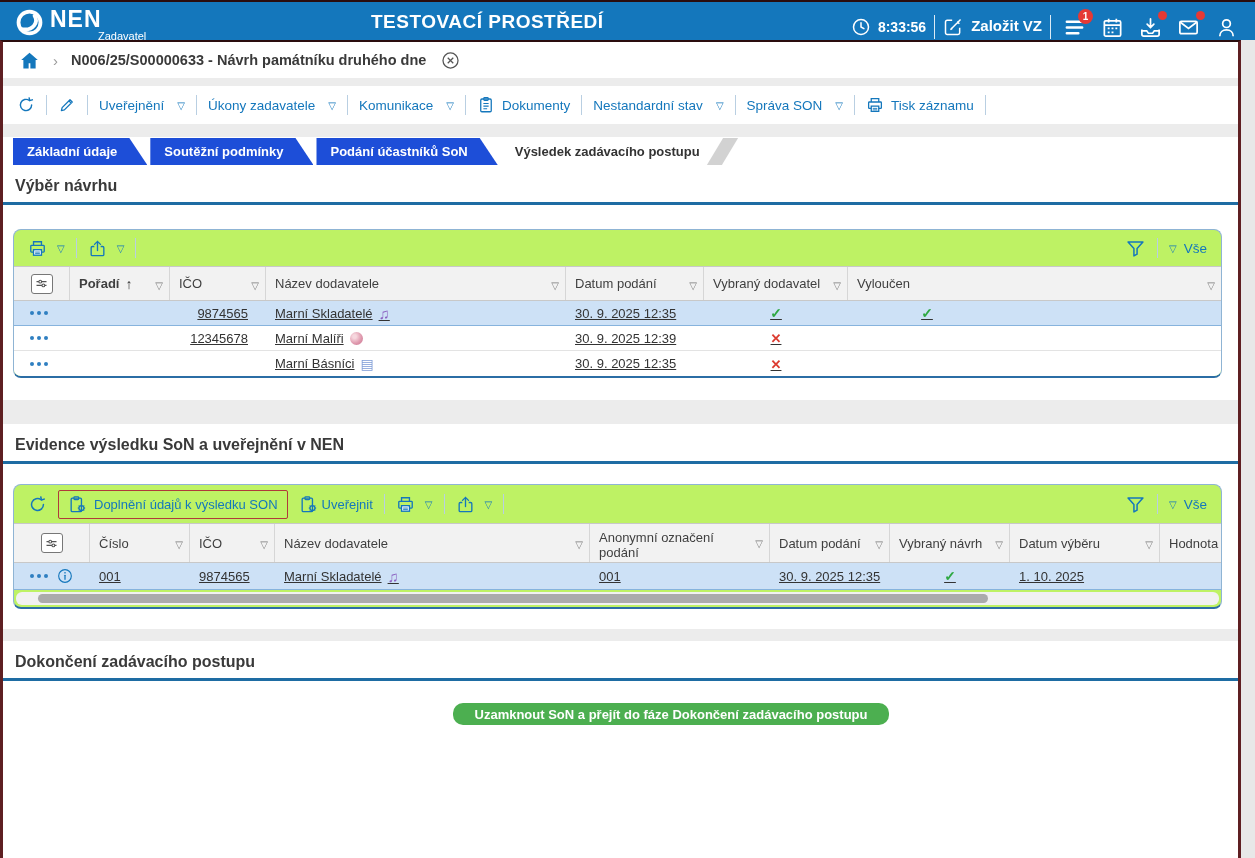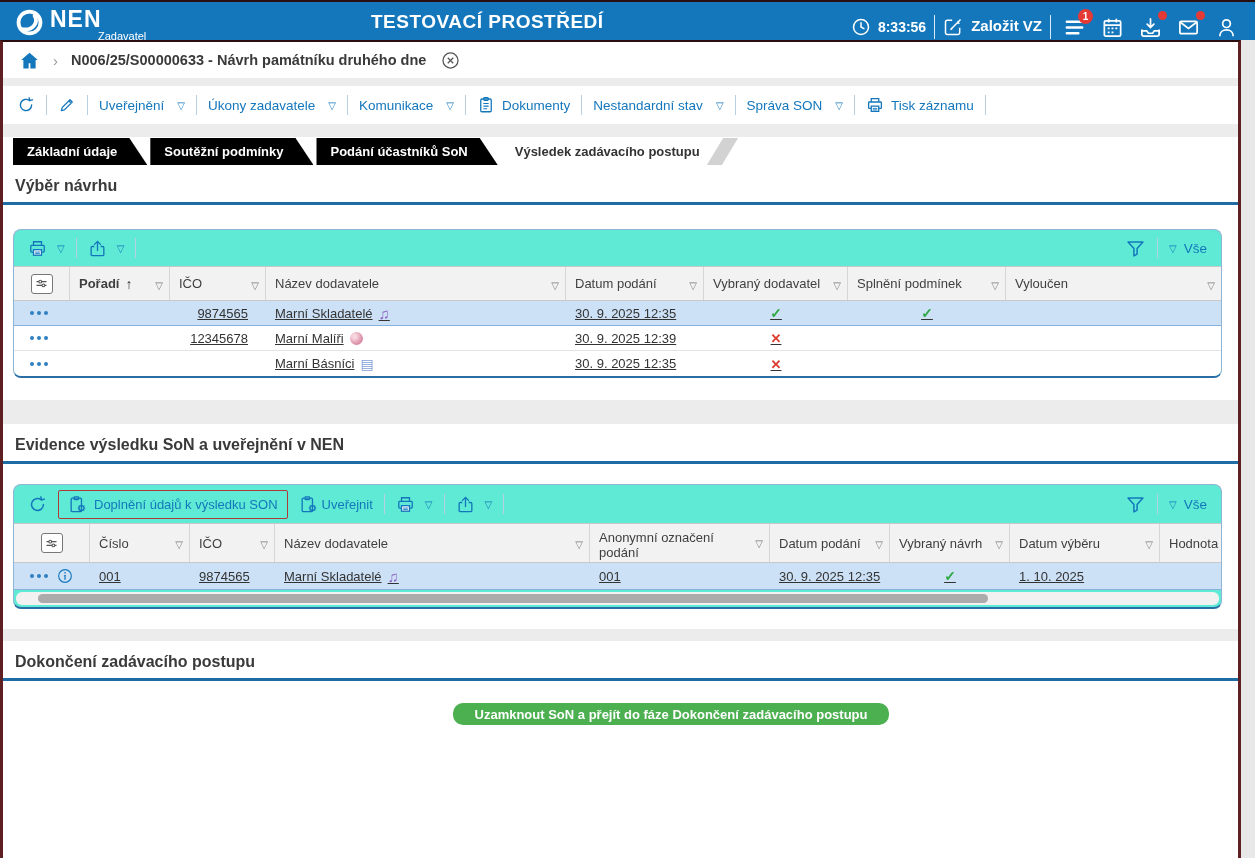--- a/index.html
+++ b/index.html
@@ -51,26 +51,26 @@
 
   
   .section { background:#fff; flex:none; }
   .section.grow { flex:1; }
   .sec-head { font-size:16px; font-weight:bold; color:#3a3a3a; padding:12px 0 7px 12px; border-bottom:3px solid #1e6ca3; }
 
   
   .tabstrip { display:flex; align-items:flex-end; padding-left:10px; height:28px; background:#fff; }
   .tab { height:27px; line-height:27px; padding:0 30px 0 14px; font-size:13px; font-weight:bold; cursor:pointer;
     clip-path:polygon(0 0, calc(100% - 18px) 0, 100% 100%, 0 100%); margin-right:3px; white-space:nowrap; }
-  .tab.inactive { background:#000000; color:#fff;text-align:right; }
+  .tab.inactive { background:#1d4ed8; color:#fff;text-align:right; }
   .tab.active { background:#fff; color:#333; padding-right:22px; }
   .tab-shadow { width:15px; height:27px; background:#d2d2d2; transform:skewX(-31deg); margin-left:-10px; }
 
   
-  .panel { margin:24px 16px 0 10px; background:#5eead4; border:1px solid #8fb4d4; border-bottom:2px solid #2b6da5; border-radius:8px; overflow:hidden; }
+  .panel { margin:24px 16px 0 10px; background:#bef264; border:1px solid #8fb4d4; border-bottom:2px solid #2b6da5; border-radius:8px; overflow:hidden; }
   .panel-toolbar { height:36px; display:flex; align-items:center; padding:0 14px; gap:11px; color:#1477bc; }
   .panel-toolbar .sep { width:1px; height:20px; background:#b9cfe2; }
   .ptool { display:flex; align-items:center; gap:4px; cursor:pointer; font-size:13px; color:#1477bc; white-space:nowrap; }
   .picon { width:19px; height:19px; }
   .spacer { flex:1; }
   .vse { display:flex; align-items:center; font-size:13.5px; color:#1477bc; cursor:pointer; }
   .vse::before { content:"▽"; font-size:10px; margin-right:7px; }
   .redbox { border:1px solid #b03a3a; border-radius:2px; padding:4px 9px; display:flex; align-items:center; gap:7px; }
 
   
@@ -402,24 +402,20 @@
           <div class="th c3">
               <span>Název dodavatele</span>
               <span class="hdd"></span>
             </div>
           <div class="th c4">
               <span>Datum podání</span>
               <span class="hdd"></span>
             </div>
           <div class="th c5">
               <span>Vybraný dodavatel</span>
-              <span class="hdd"></span>
-            </div>
-          <div class="th c6">
-              <span>Splnění podmínek</span>
               <span class="hdd"></span>
             </div>
           <div class="th c7">
               <span>Vyloučen</span>
               <span class="hdd"></span>
             </div>
         </div>
 
         <div class="trow selected">
           <div class="td c0 c-first">

